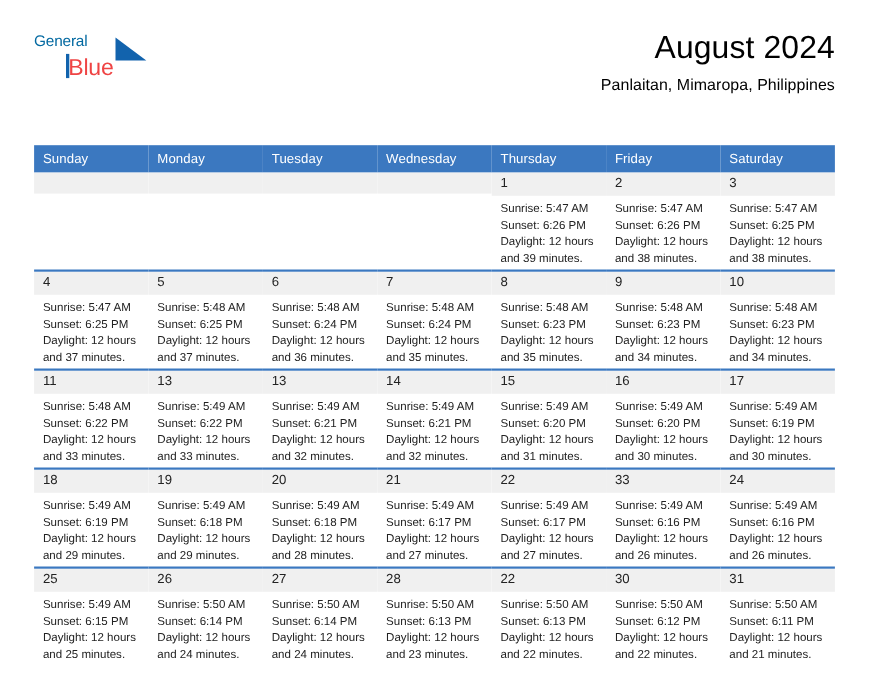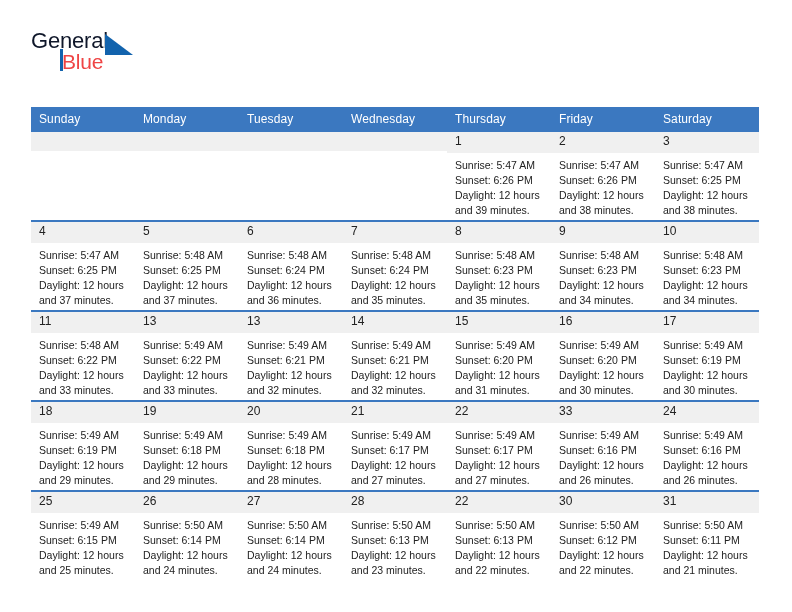--- a/index.html
+++ b/index.html
@@ -33,22 +33,22 @@
     position: relative;
     width: 120px;
     height: 52px;
     line-height: 1;
     user-select: none;
   }
   .logo-general {
     position: absolute;
     left: 0;
     top: 4px;
-    font-size: 22px;
-    color: #0f172a;
+    font-size: 14px;
+    color: #0369a1;
     letter-spacing: -0.2px;
     text-align: center;
   }
   .logo-blue {
     position: absolute;
     left: 31px;
     top: 25px;
     font-size: 21px;
     color: #ef4444;
     letter-spacing: -0.2px;
@@ -85,21 +85,21 @@
   .cal-subtitle {
     font-size: 14.5px;
     color: #000;
     margin-top: 9px;
     letter-spacing: 0.05px;
   }
 
   
   .cal-wrap {
     padding: 16px 33px 0 31px;
-    margin-top: 13px;
+    margin-top: 30px;
     box-sizing: border-box;
   }
   table.calendar {
     width: 100%;
     border-collapse: collapse;
     table-layout: fixed;
   }
   table.calendar th {
     background: #3b78c0;
     color: #ffffff;
@@ -145,20 +145,24 @@
 
   <div class="header">
 
     <div class="logo">
       <span class="logo-general">General</span>
       <span class="logo-tri"></span>
       <span class="logo-bar"></span>
       <span class="logo-blue">Blue</span>
     </div>
 
+    <div class="titles">
+      <div class="cal-title">August 2024</div>
+      <div class="cal-subtitle">Panlaitan, Mimaropa, Philippines</div>
+    </div>
 
   </div>
 
   <div class="cal-wrap">
     <table class="calendar">
       <thead>
         <tr>
           <th>Sunday</th>
           <th>Monday</th>
           <th>Tuesday</th>

